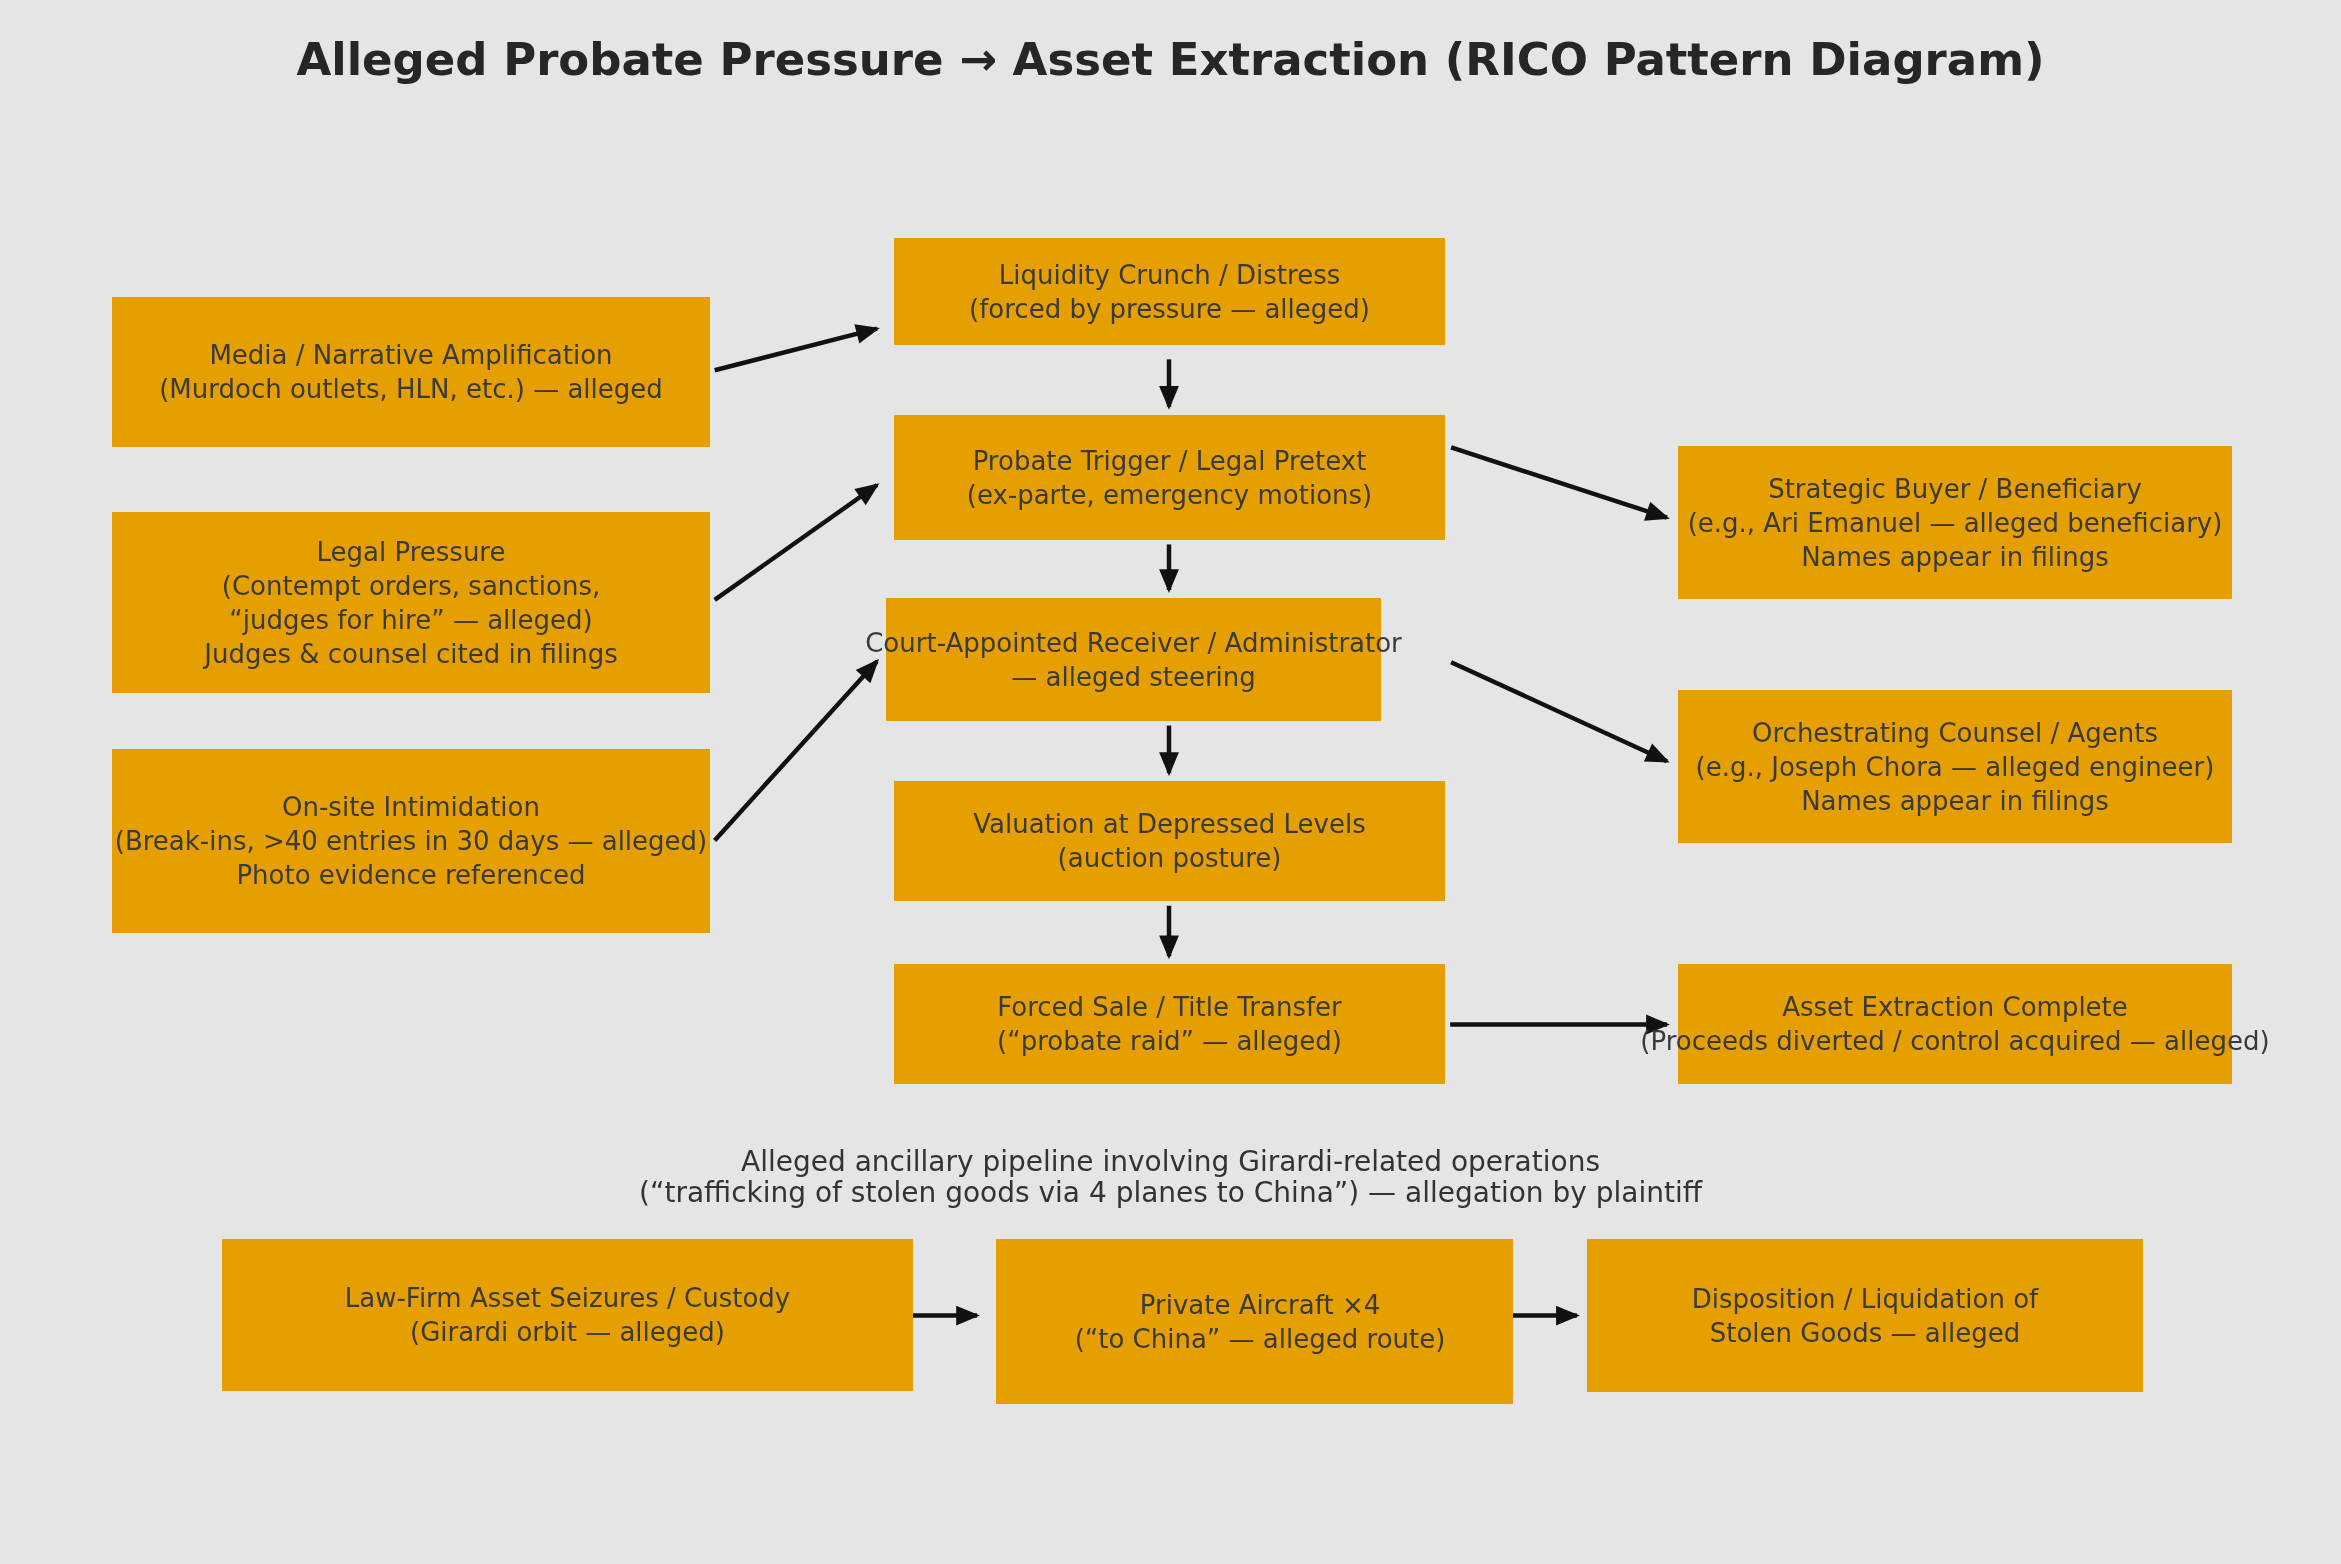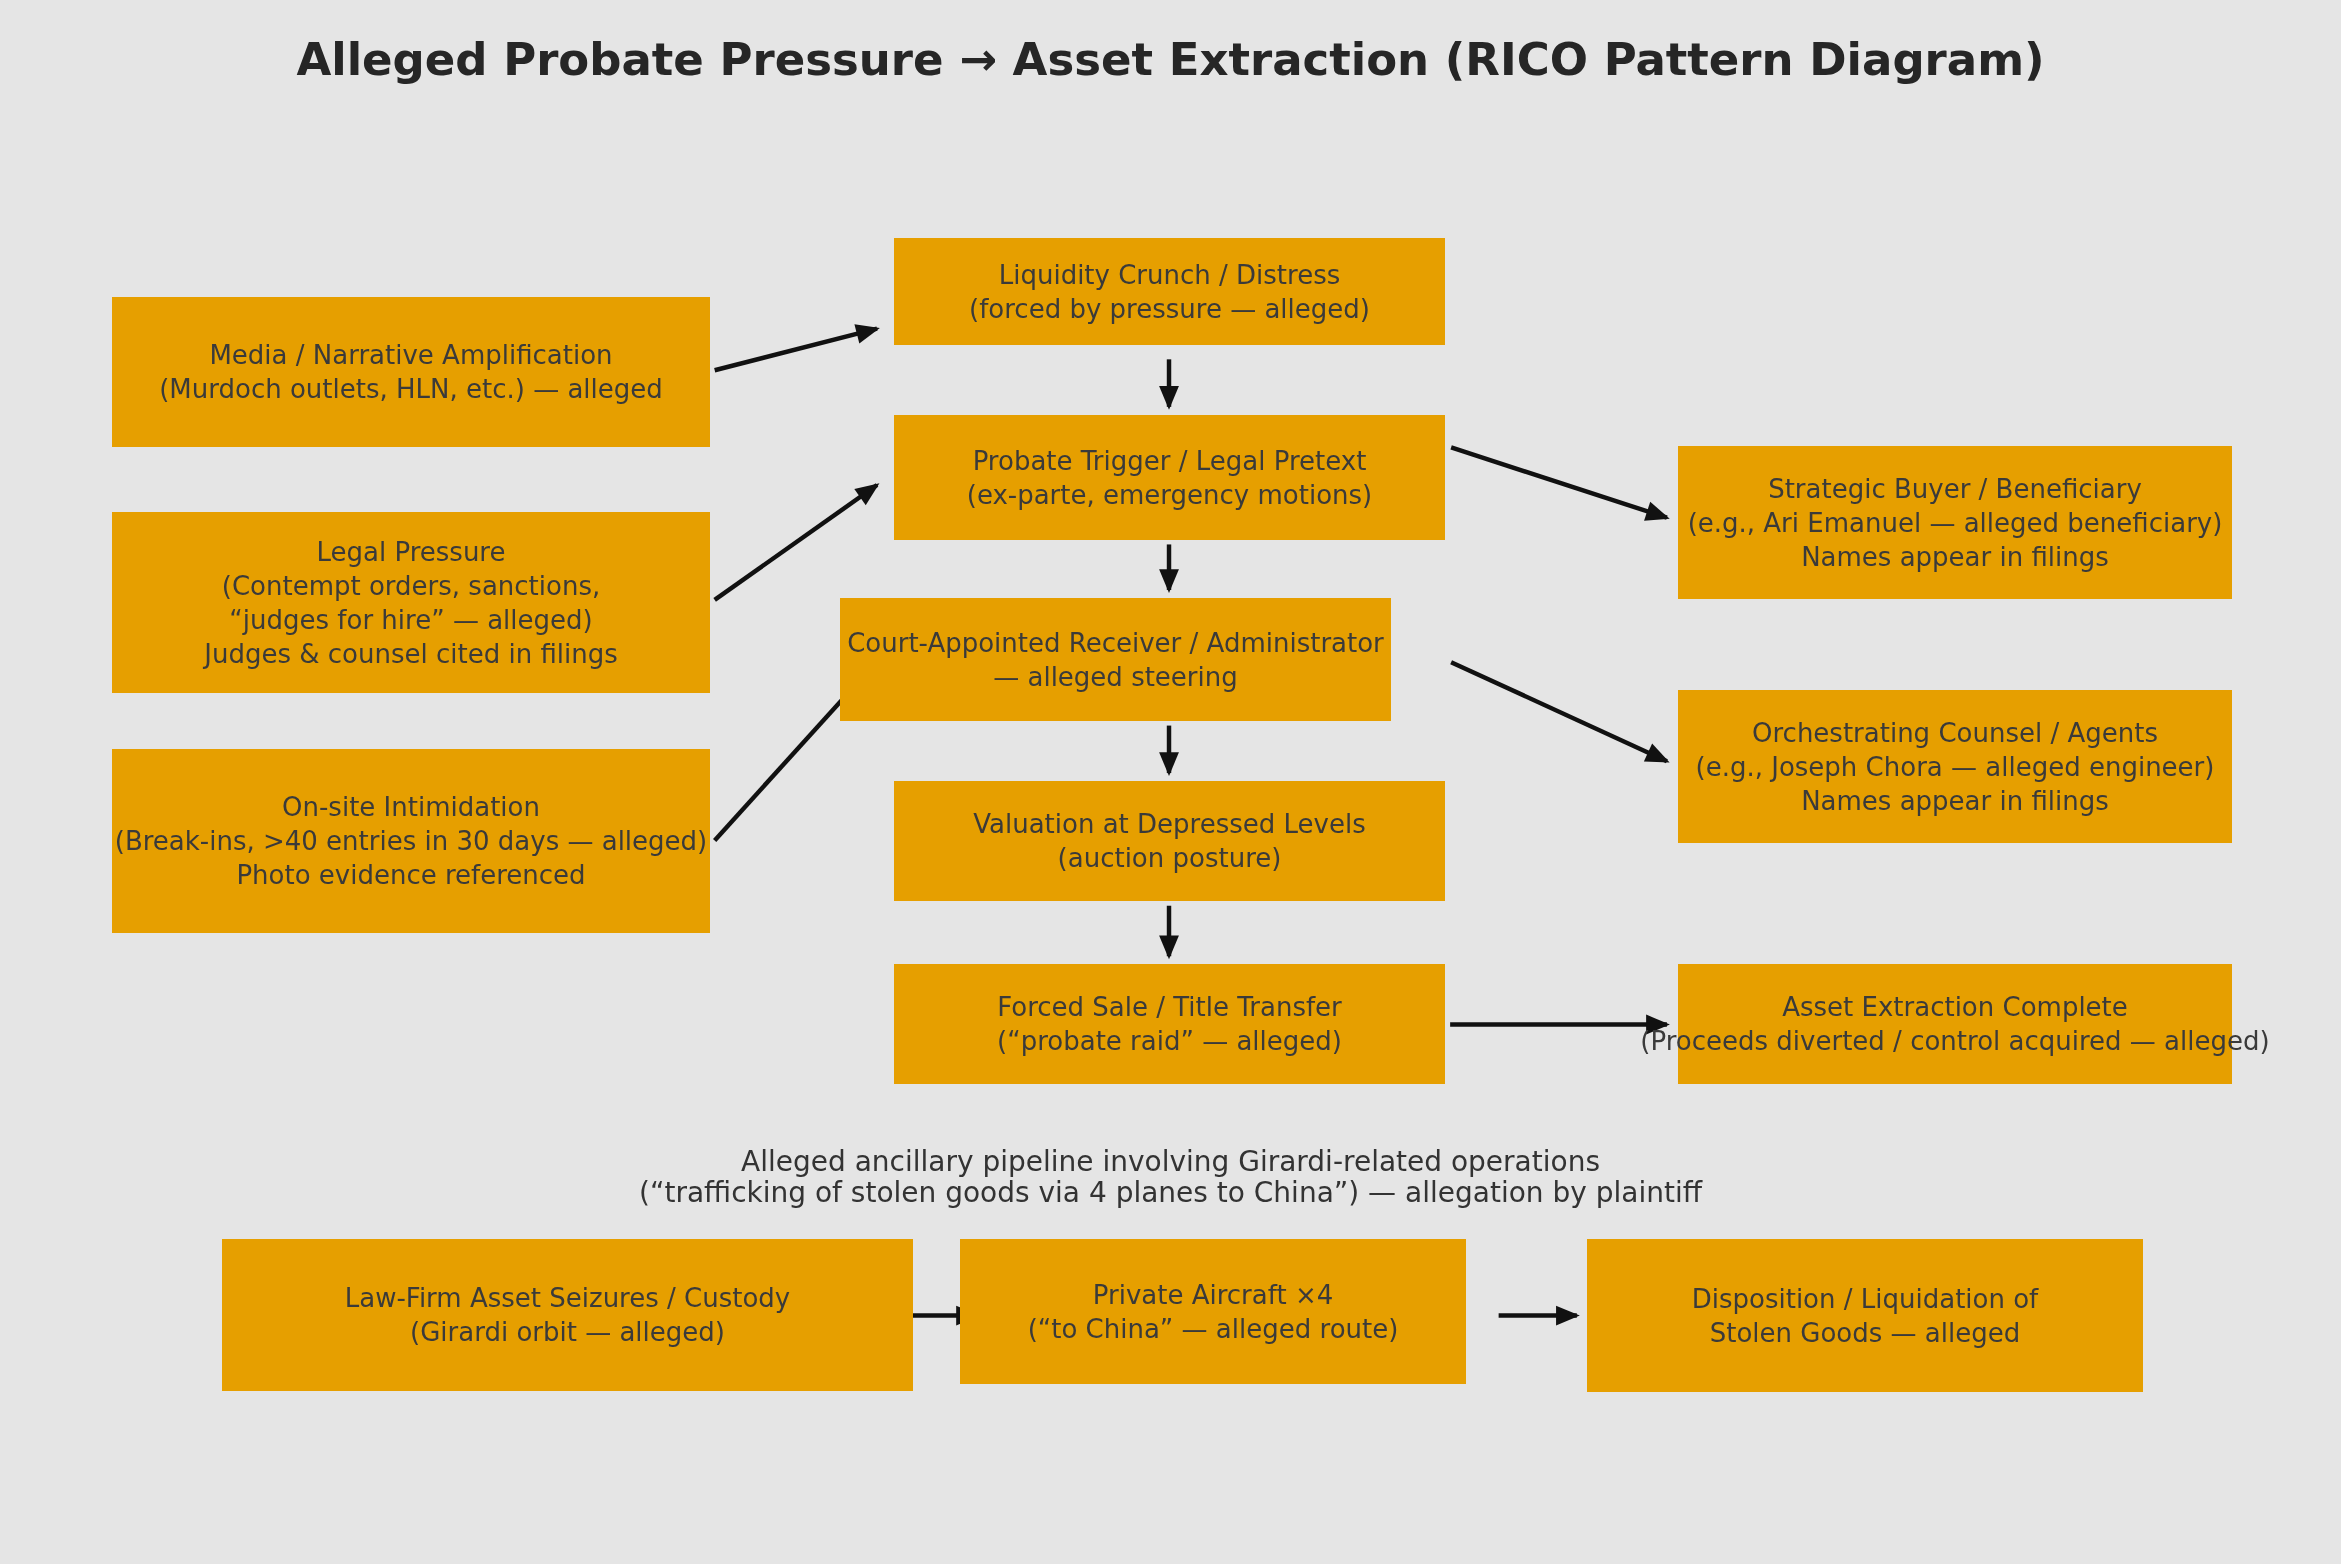--- a/index.html
+++ b/index.html
@@ -84,21 +84,21 @@
   </div>
 
   <div class="node" style="left:894px;top:238px;width:551px;height:107px;">
     <span class="node-text">Liquidity Crunch / Distress
 (forced by pressure — alleged)</span>
   </div>
   <div class="node" style="left:894px;top:415px;width:551px;height:125px;">
     <span class="node-text">Probate Trigger / Legal Pretext
 (ex-parte, emergency motions)</span>
   </div>
-  <div class="node" style="left:840px;top:598px;width:551px;height:123px;">
+  <div class="node" style="left:886px;top:598px;width:495px;height:123px;">
     <span class="node-text">Court-Appointed Receiver / Administrator
 — alleged steering</span>
   </div>
   <div class="node" style="left:894px;top:781px;width:551px;height:120px;">
     <span class="node-text">Valuation at Depressed Levels
 (auction posture)</span>
   </div>
   <div class="node" style="left:894px;top:964px;width:551px;height:120px;">
     <span class="node-text">Forced Sale / Title Transfer
 (“probate raid” — alleged)</span>
@@ -119,21 +119,21 @@
 (Proceeds diverted / control acquired — alleged)</span>
   </div>
 
   <div class="note">Alleged ancillary pipeline involving Girardi-related operations
 (“trafficking of stolen goods via 4 planes to China”) — allegation by plaintiff</div>
 
   <div class="node" style="left:202px;top:1239px;width:691px;height:152px;margin-left:20px;">
     <span class="node-text">Law-Firm Asset Seizures / Custody
 (Girardi orbit — alleged)</span>
   </div>
-  <div class="node" style="left:960px;top:1239px;width:506px;height:145px;">
+  <div class="node" style="left:996px;top:1239px;width:506px;height:165px;padding-left:11px;">
     <span class="node-text">Private Aircraft ×4
 (“to China” — alleged route)</span>
   </div>
   <div class="node" style="left:1587px;top:1239px;width:556px;height:153px;">
     <span class="node-text">Disposition / Liquidation of
 Stolen Goods — alleged</span>
   </div>
 
 </div>
 

